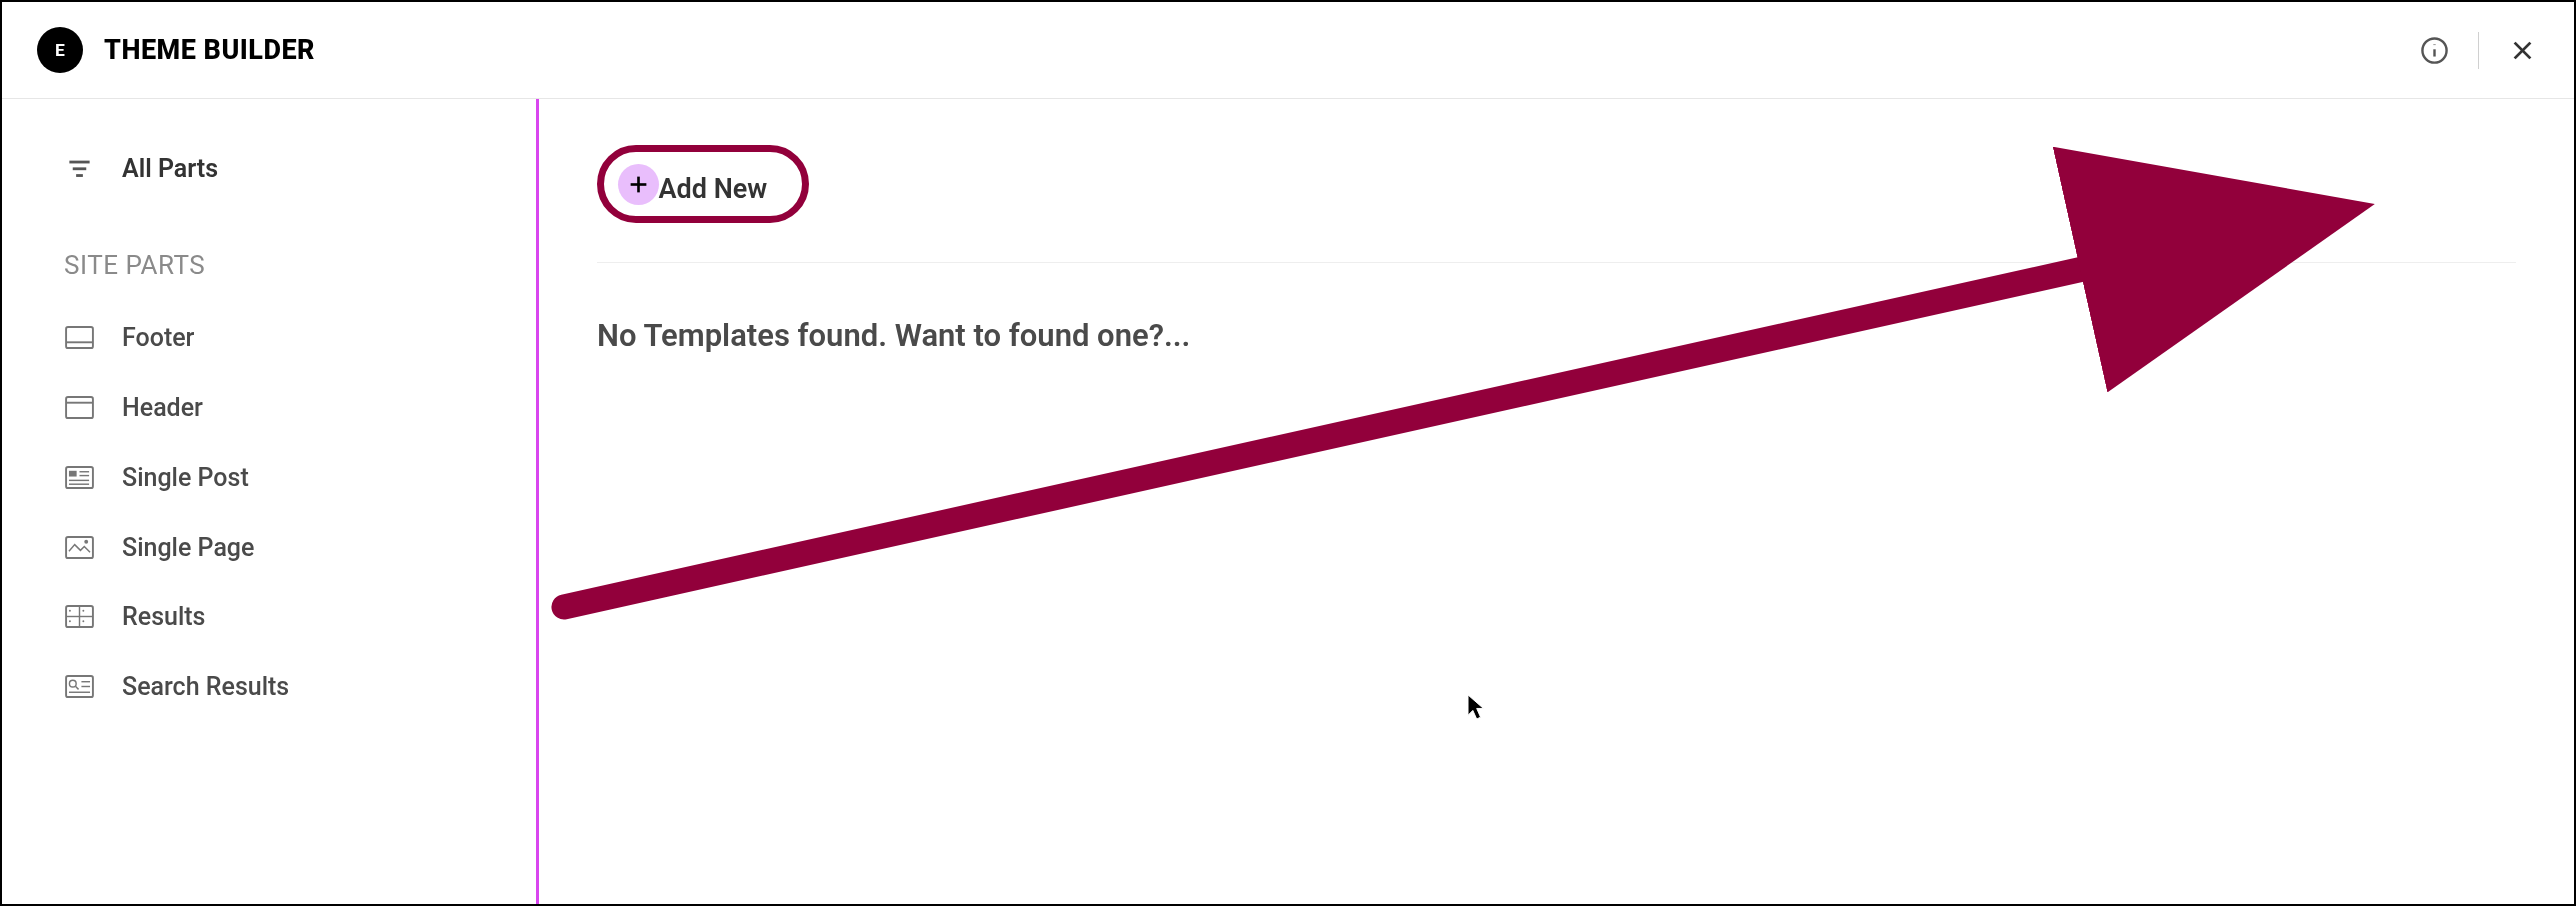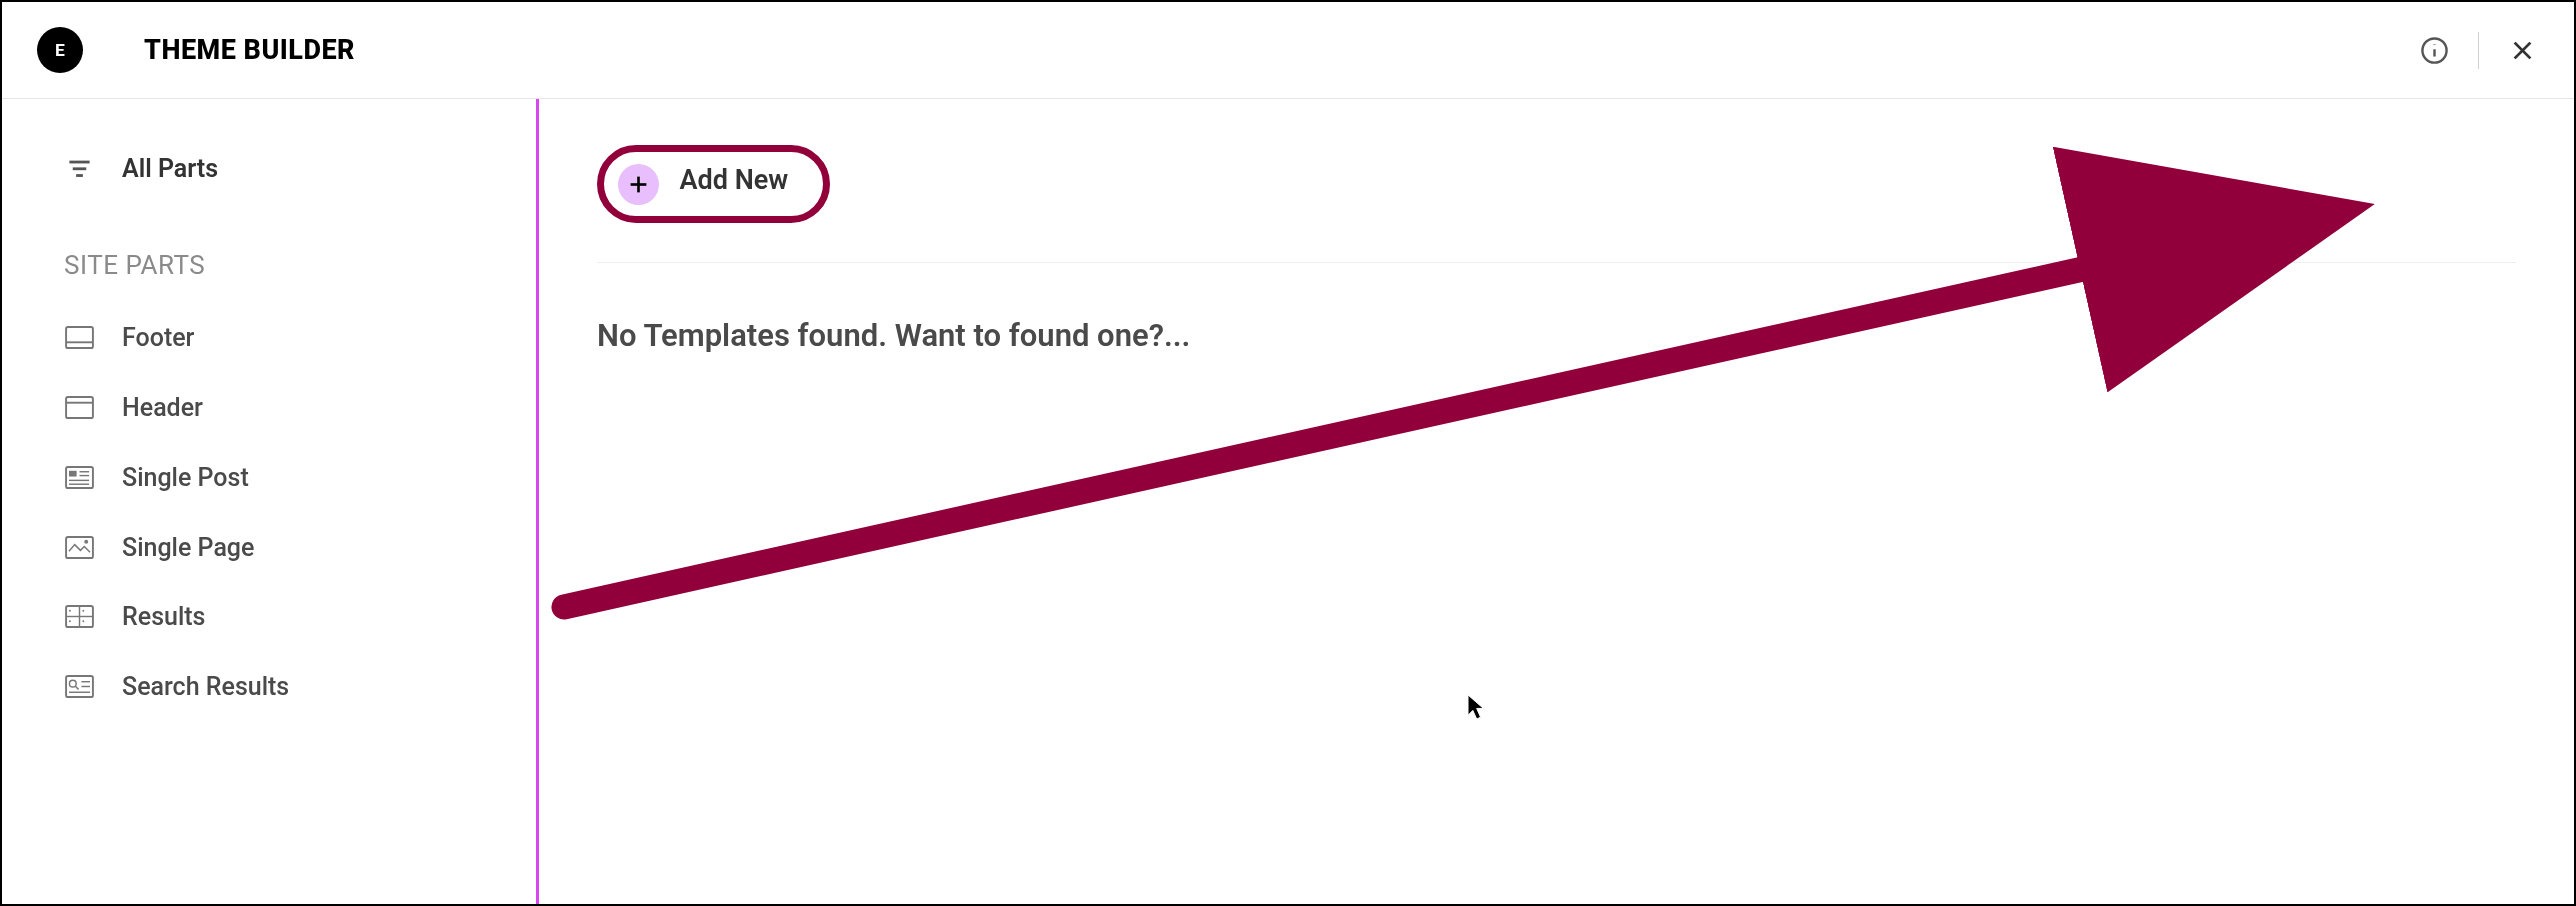--- a/index.html
+++ b/index.html
@@ -54,21 +54,20 @@
       align-items: center;
       font-size: 17.4px;
       color: #fff;
     }
     
     .topbar-title {
       font-size: 27px;
       font-weight: 800;
       letter-spacing: 0.5px;
       color: #000;
-      margin-left: 40px;
     }
     
     .topbar-right {
       display: flex;
       align-items: center;
       gap: 27px;
     }
     
     .topbar-icon {
       width: 33px;
@@ -163,22 +162,21 @@
     }
     
     .page-title {
       font-size: 48px;
       font-weight: 700;
       color: #4a4a4a;
     }
     
     .add-new-button {
       display: flex;
-      align-items: flex-start;
-      gap: 21px;
+      align-items: flex-end;
       padding: 11.6px 35px 11.6px 13.6px;
       border: 7.7px solid #92003b;
       border-radius: 43px;
       cursor: pointer;
       background: #fff;
     }
     
     .add-new-plus {
       width: 41px;
       height: 41px;

